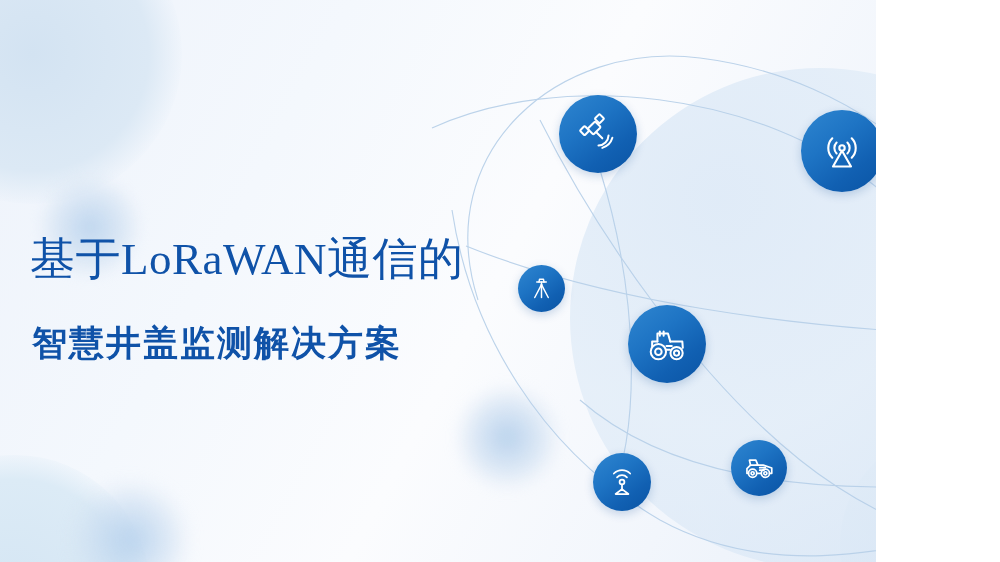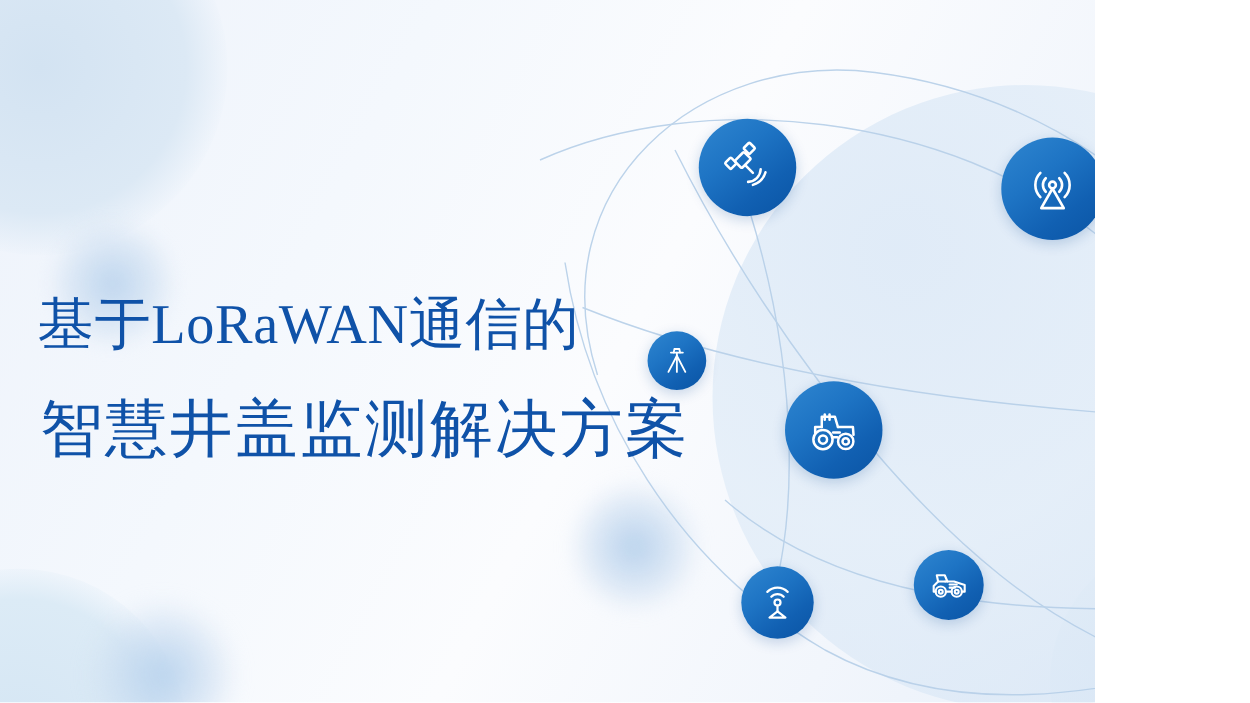--- a/index.html
+++ b/index.html
@@ -102,23 +102,23 @@
     letter-spacing: 0.5px;
   }
   .title-line-1 {
     font-family: "Liberation Serif", "DejaVu Serif", serif;
     font-size: 45px;
     line-height: 62px;
     font-weight: 400;
   }
   .title-line-2 {
     font-family: "Liberation Sans", "DejaVu Sans", sans-serif;
-    font-size: 50px;
+    font-size: 35px;
     line-height: 62px;
-    font-weight: 400;
+    font-weight: 700;
     margin-top: 22px;
     margin-left: 2px;
     letter-spacing: 2px;
   }
 
   
   .node {
     position: absolute;
     border-radius: 50%;
     display: flex;

